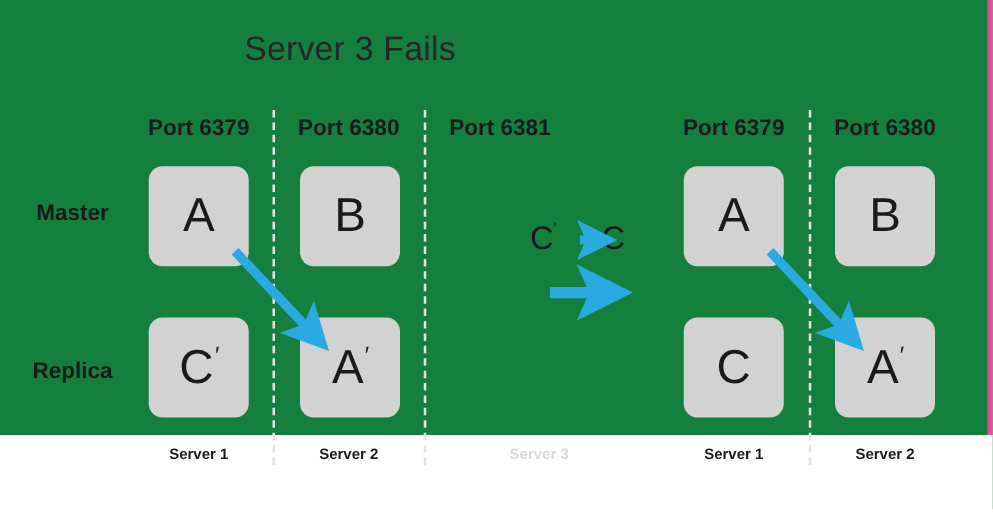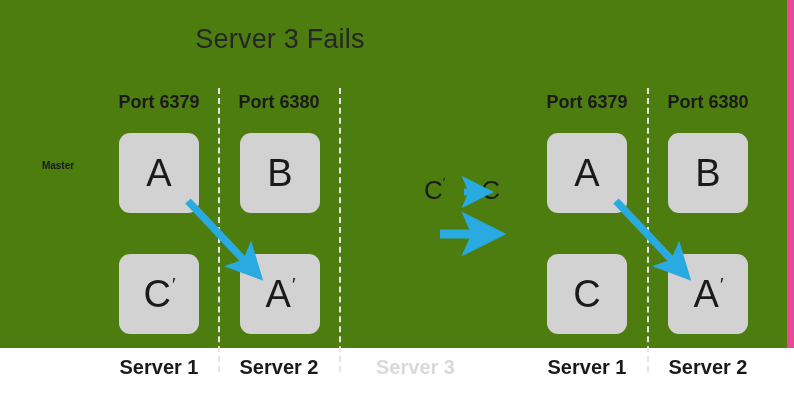--- a/index.html
+++ b/index.html
@@ -10,56 +10,56 @@
   body {
     width: 794px;
     height: 417px;
     font-family: "Liberation Sans", sans-serif;
     overflow: hidden;
   }
   #slide {
     position: relative;
     width: 794px;
     height: 348px;
-    background: #4d7c0f;
+    background: #15803d;
     box-sizing: border-box;
-    border-right: 7px solid #ec4899;
+    border-right: 4px solid #ec4899;
   }
   #title {
     position: absolute;
     left: 0;
     top: 24px;
     width: 560px;
     text-align: center;
     font-size: 27px;
     font-weight: 400;
     color: #262626;
     letter-spacing: 0.2px;
     white-space: nowrap;
   }
   .row-label {
     position: absolute;
-    font-size: 10px;
-    font-weight: 700;
-    color: #1a1a1a;
-    width: 100px;
-    text-align: center;
-  }
-  .port-label {
-    position: absolute;
     font-size: 18px;
     font-weight: 700;
     color: #1a1a1a;
+    width: 100px;
+    text-align: center;
+  }
+  .port-label {
+    position: absolute;
+    font-size: 18px;
+    font-weight: 700;
+    color: #1a1a1a;
     width: 110px;
     text-align: center;
     white-space: nowrap;
   }
   .server-label {
     position: absolute;
-    font-size: 20px;
+    font-size: 12px;
     font-weight: 700;
     color: #1a1a1a;
     width: 110px;
     text-align: center;
     white-space: nowrap;
   }
   .server-label.dim { color: #d9d9d9; }
   .node-box {
     position: absolute;
     width: 80px;
@@ -118,23 +118,25 @@
   }
 </style>
 </head>
 <body>
 
 <div id="slide">
 
   <div id="title">Server 3 Fails</div>
 
   <div class="row-label" style="left:8px; top:160px;">Master</div>
+  <div class="row-label" style="left:8px; top:286px;">Replica</div>
 
   <div class="port-label" style="left:104px; top:92px;">Port 6379</div>
   <div class="port-label" style="left:224px; top:92px;">Port 6380</div>
+  <div class="port-label" style="left:345px; top:92px;">Port 6381</div>
 
   <div class="divider" style="left:218px; top:88px; height:284px;"></div>
   <div class="divider" style="left:339px; top:88px; height:284px;"></div>
 
   <div class="node-box" style="left:119px; top:133px;">
     <span class="node-letter"><span>A</span><span class="prime"></span></span>
   </div>
 
   <div class="node-box" style="left:240px; top:133px;">
     <span class="node-letter"><span>B</span><span class="prime"></span></span>

